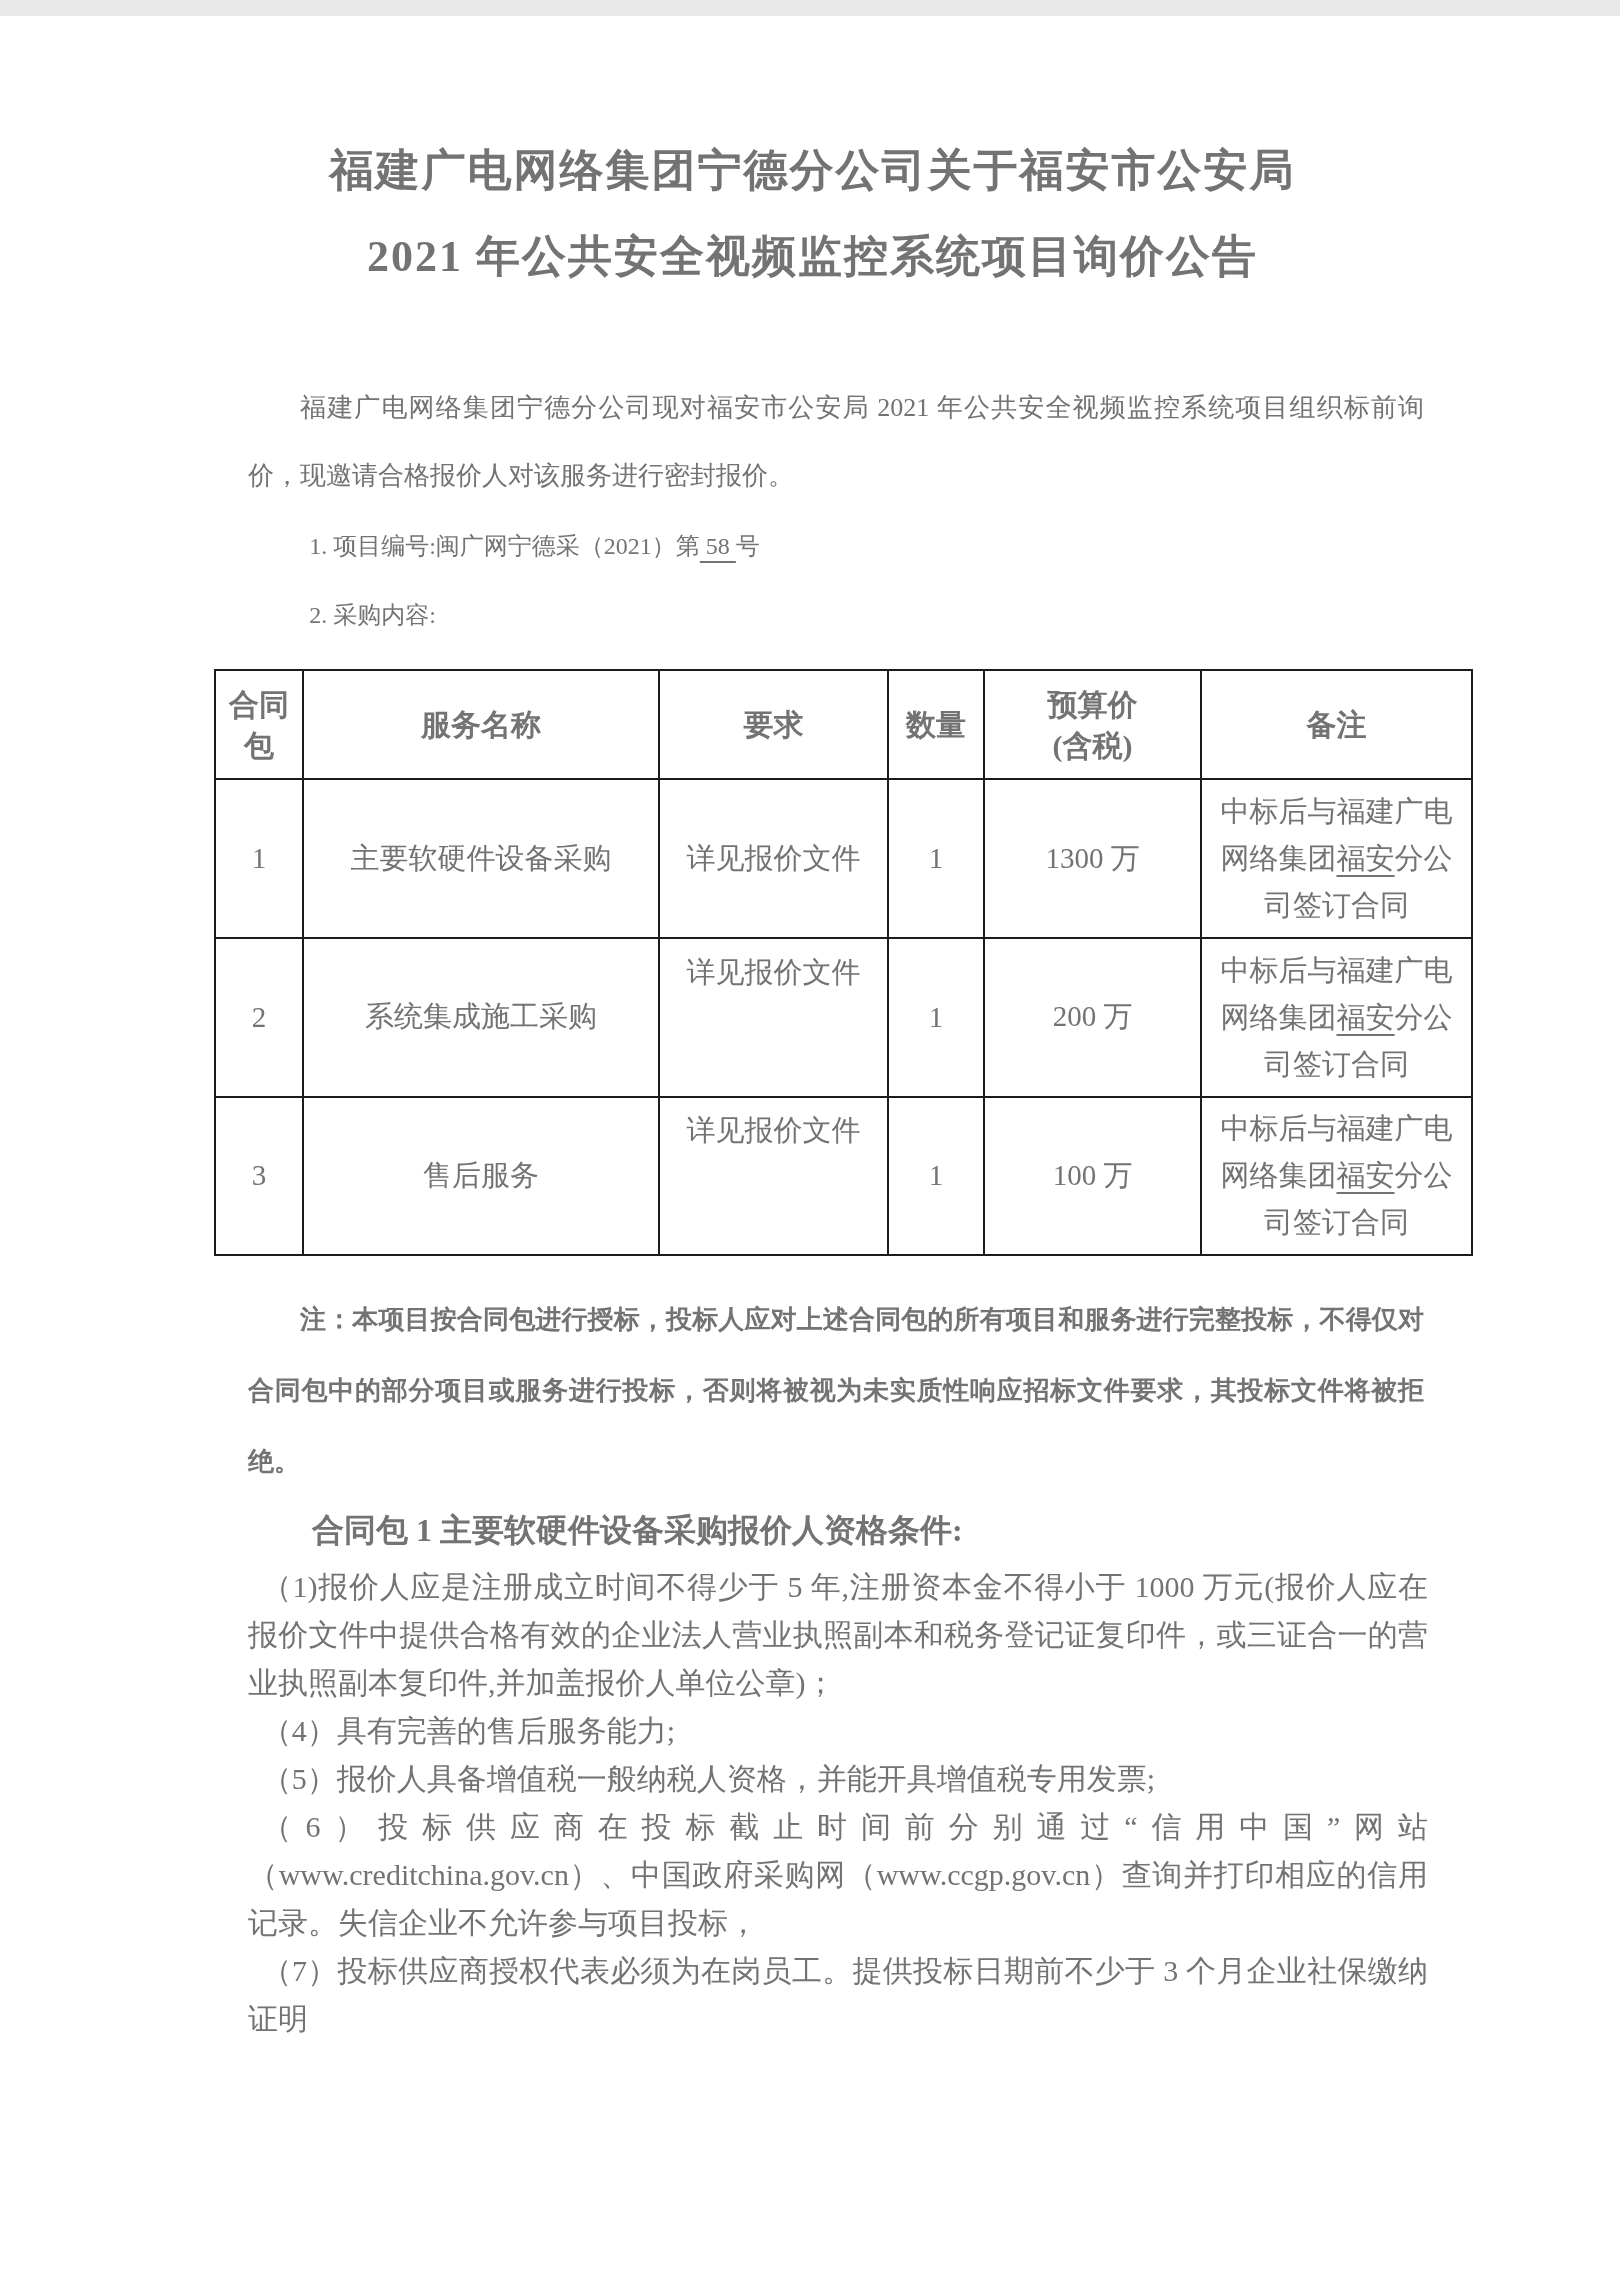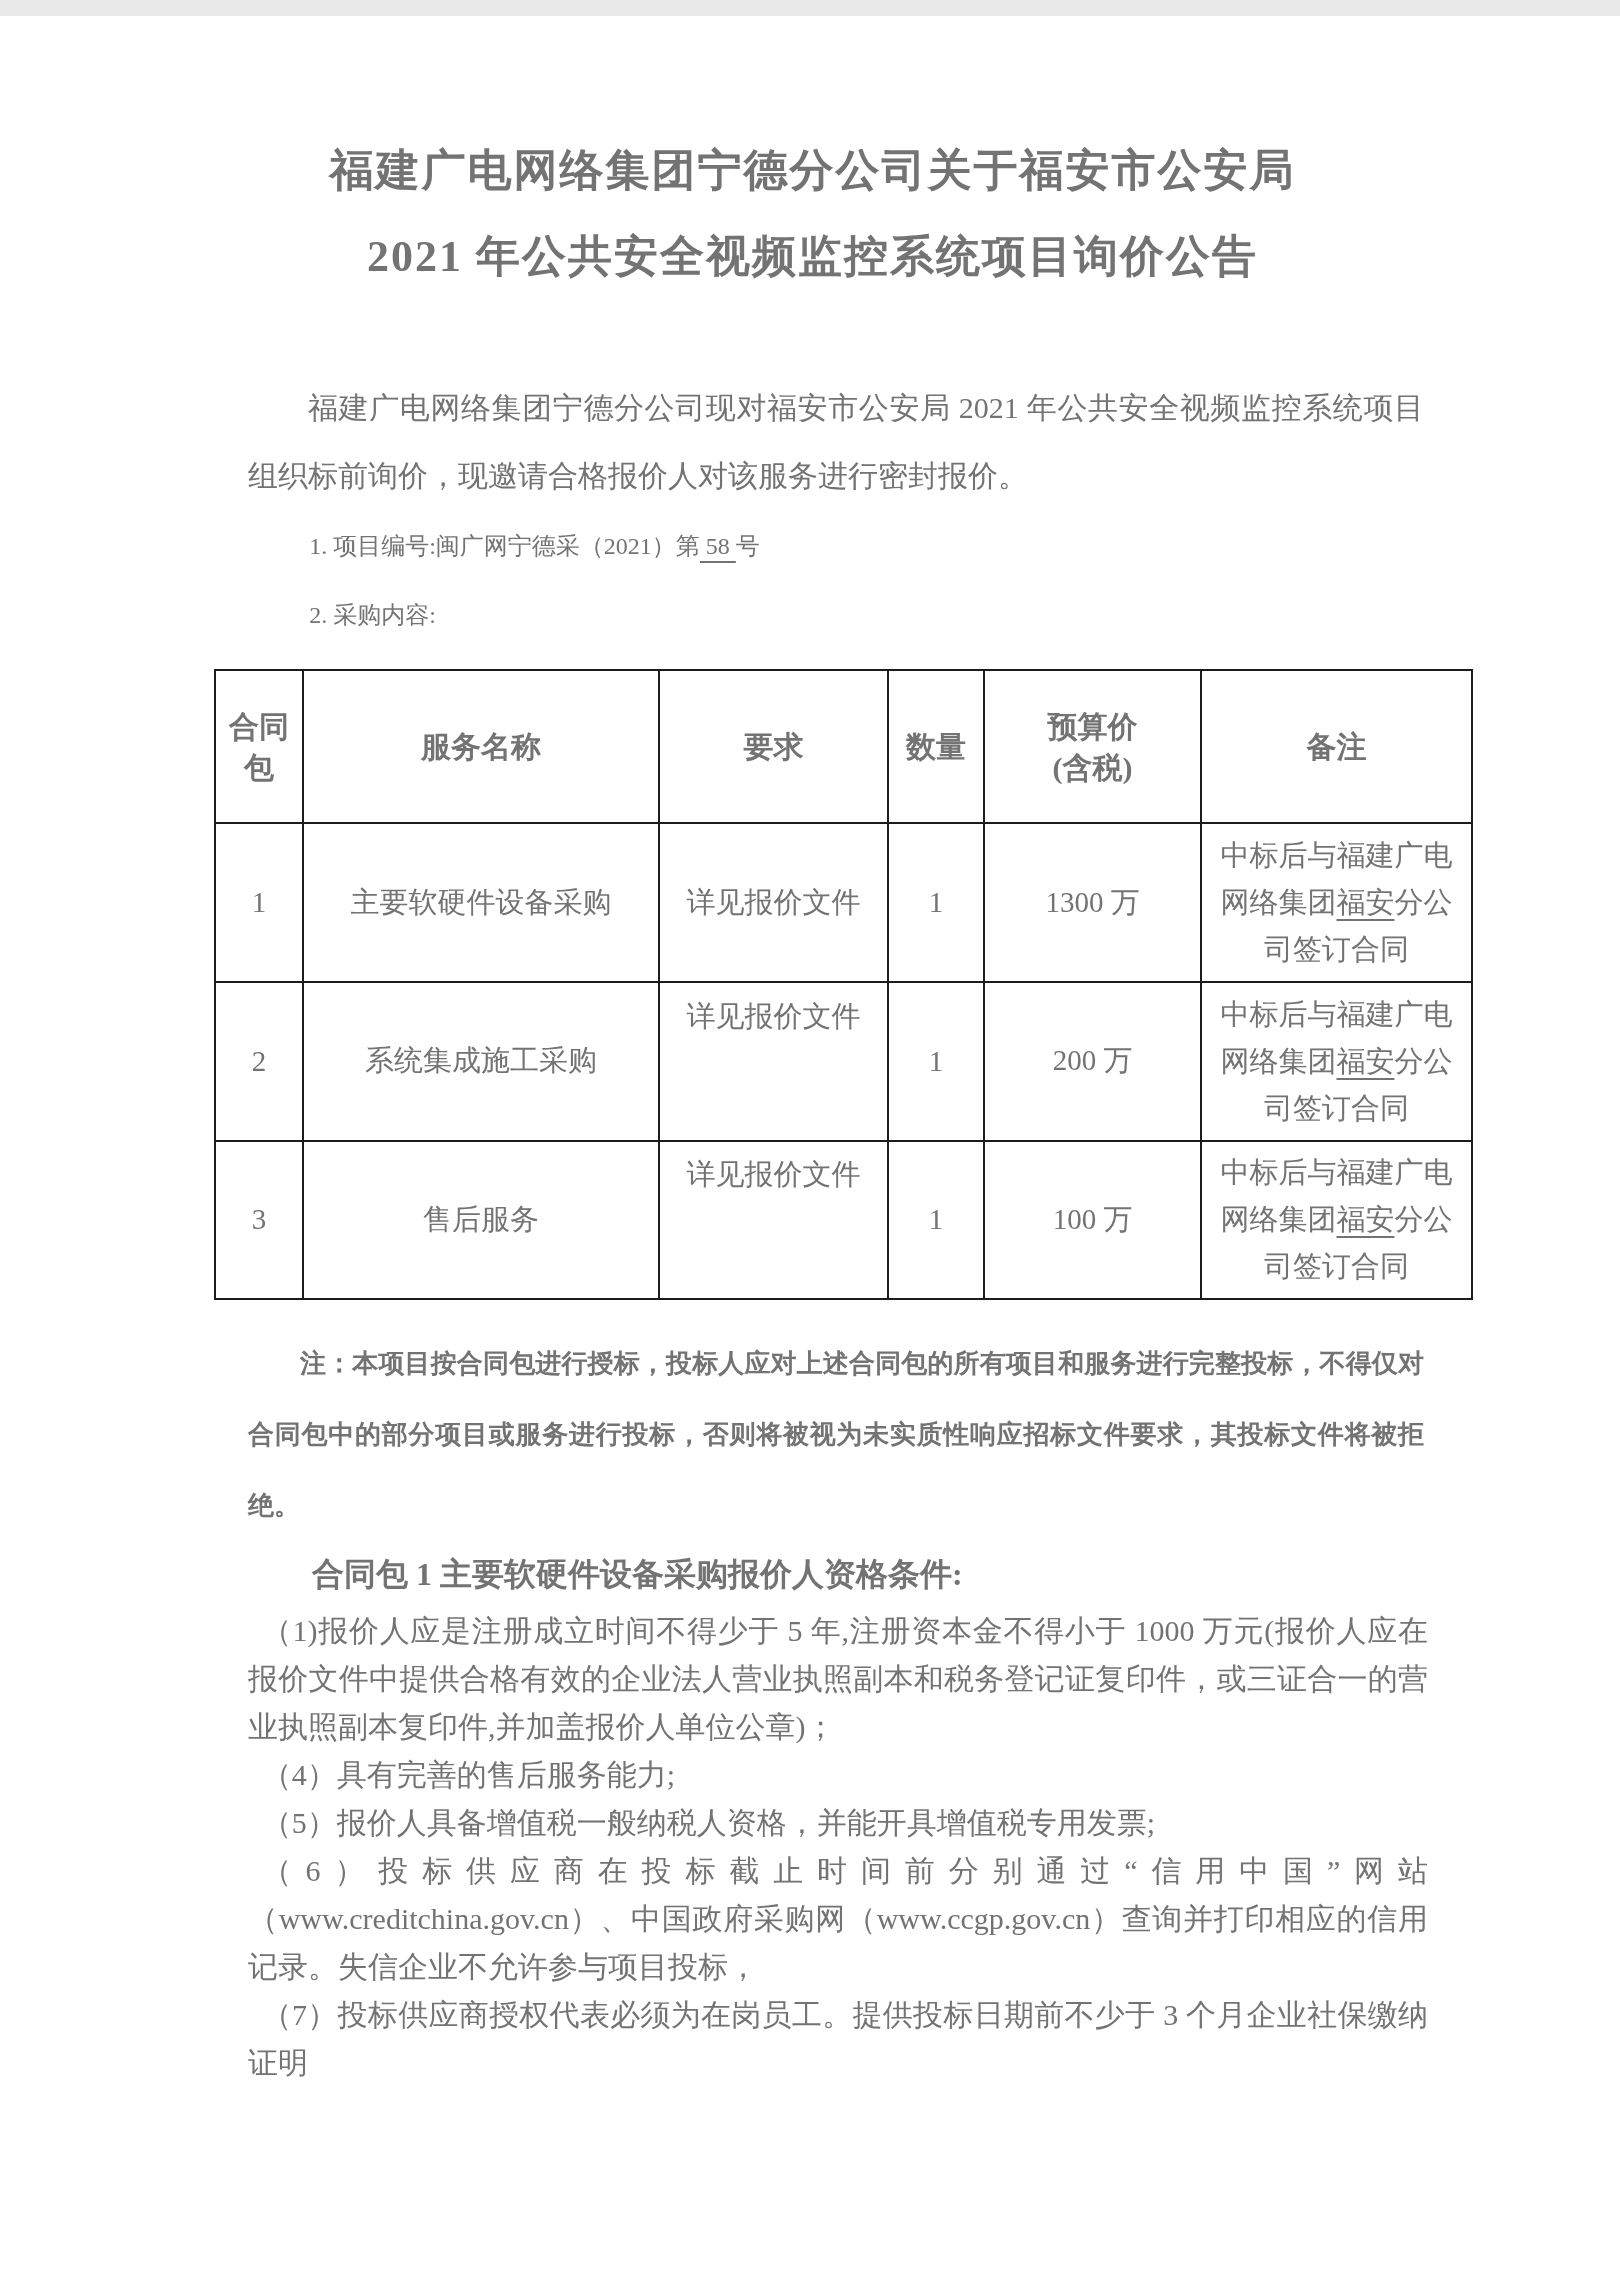--- a/index.html
+++ b/index.html
@@ -23,21 +23,21 @@
     margin: 0;
     text-align: center;
     font-size: 44px;
     font-weight: 700;
     line-height: 86px;
     letter-spacing: 2px;
   }
   .intro {
     margin: 74px 0 0 86px;
     width: 1176px;
-    font-size: 30px;
+    font-size: 26px;
     line-height: 68px;
     text-indent: 2em;
     text-align: justify;
   }
   .numbered-line {
     margin: 3.9px 0 0 86px;
     width: 1176px;
     font-size: 24px;
     line-height: 65px;
     text-indent: 2.55em;
@@ -63,21 +63,21 @@
     vertical-align: middle;
     padding: 7.8px 9.8px;
     box-sizing: border-box;
     font-weight: 400;
   }
   table.procurement th {
     font-weight: 700;
     font-size: 30px;
     line-height: 41px;
   }
-  tr.header-row { height: 153px; }
+  tr.header-row { height: 109px; }
   tr.data-row { height: 152px; }
   td.cell-requirement.va-top { vertical-align: top; padding-top: 13.7px; }
   td.cell-remark {
     padding: 9.8px 15.7px;
     line-height: 47px;
   }
   th.col-package { padding: 0 25.5px; line-height: 41px; }
   .budget-sub { display: block; }
   .note {
     margin: 27.4px 0 0 86px;

